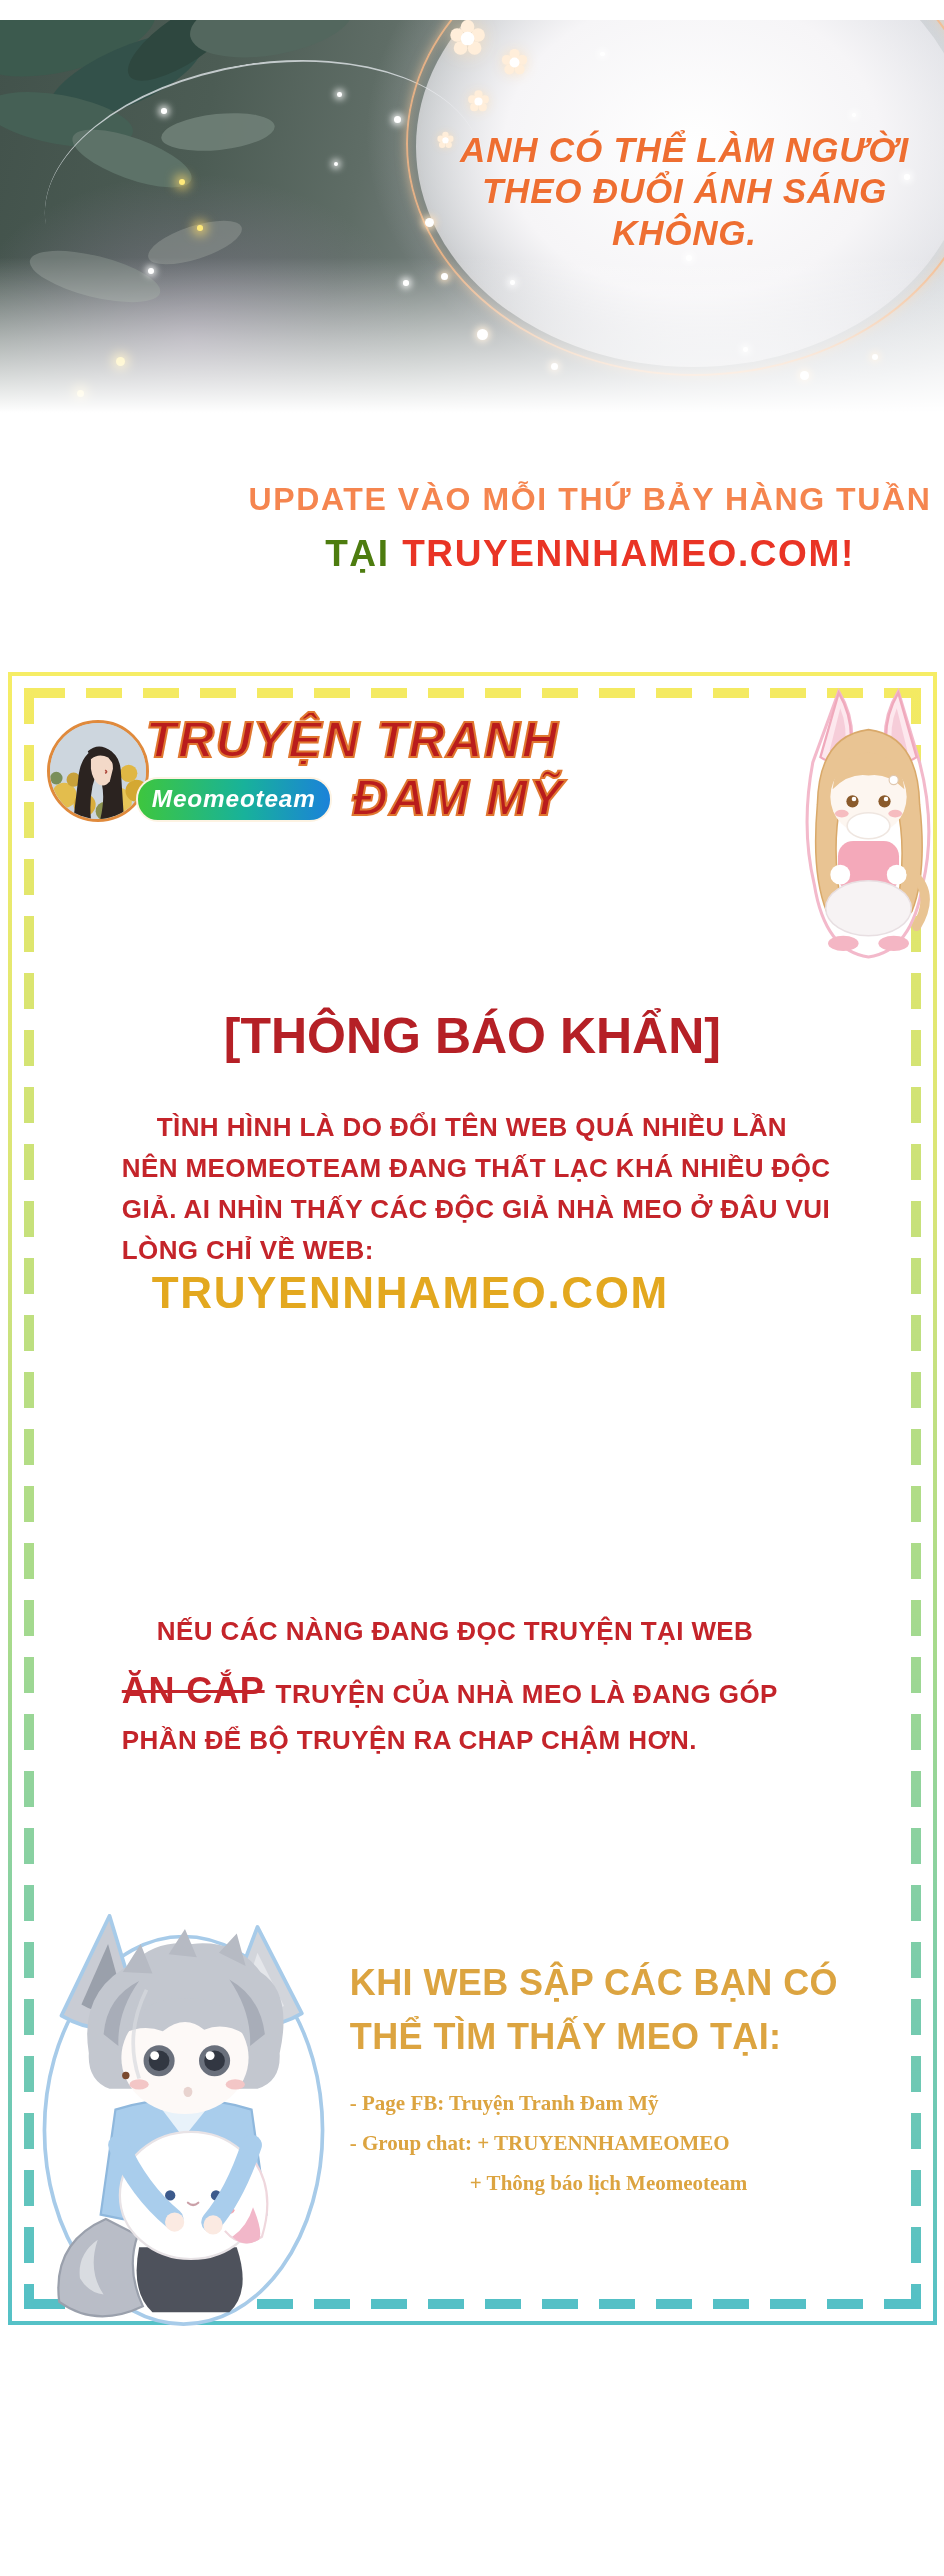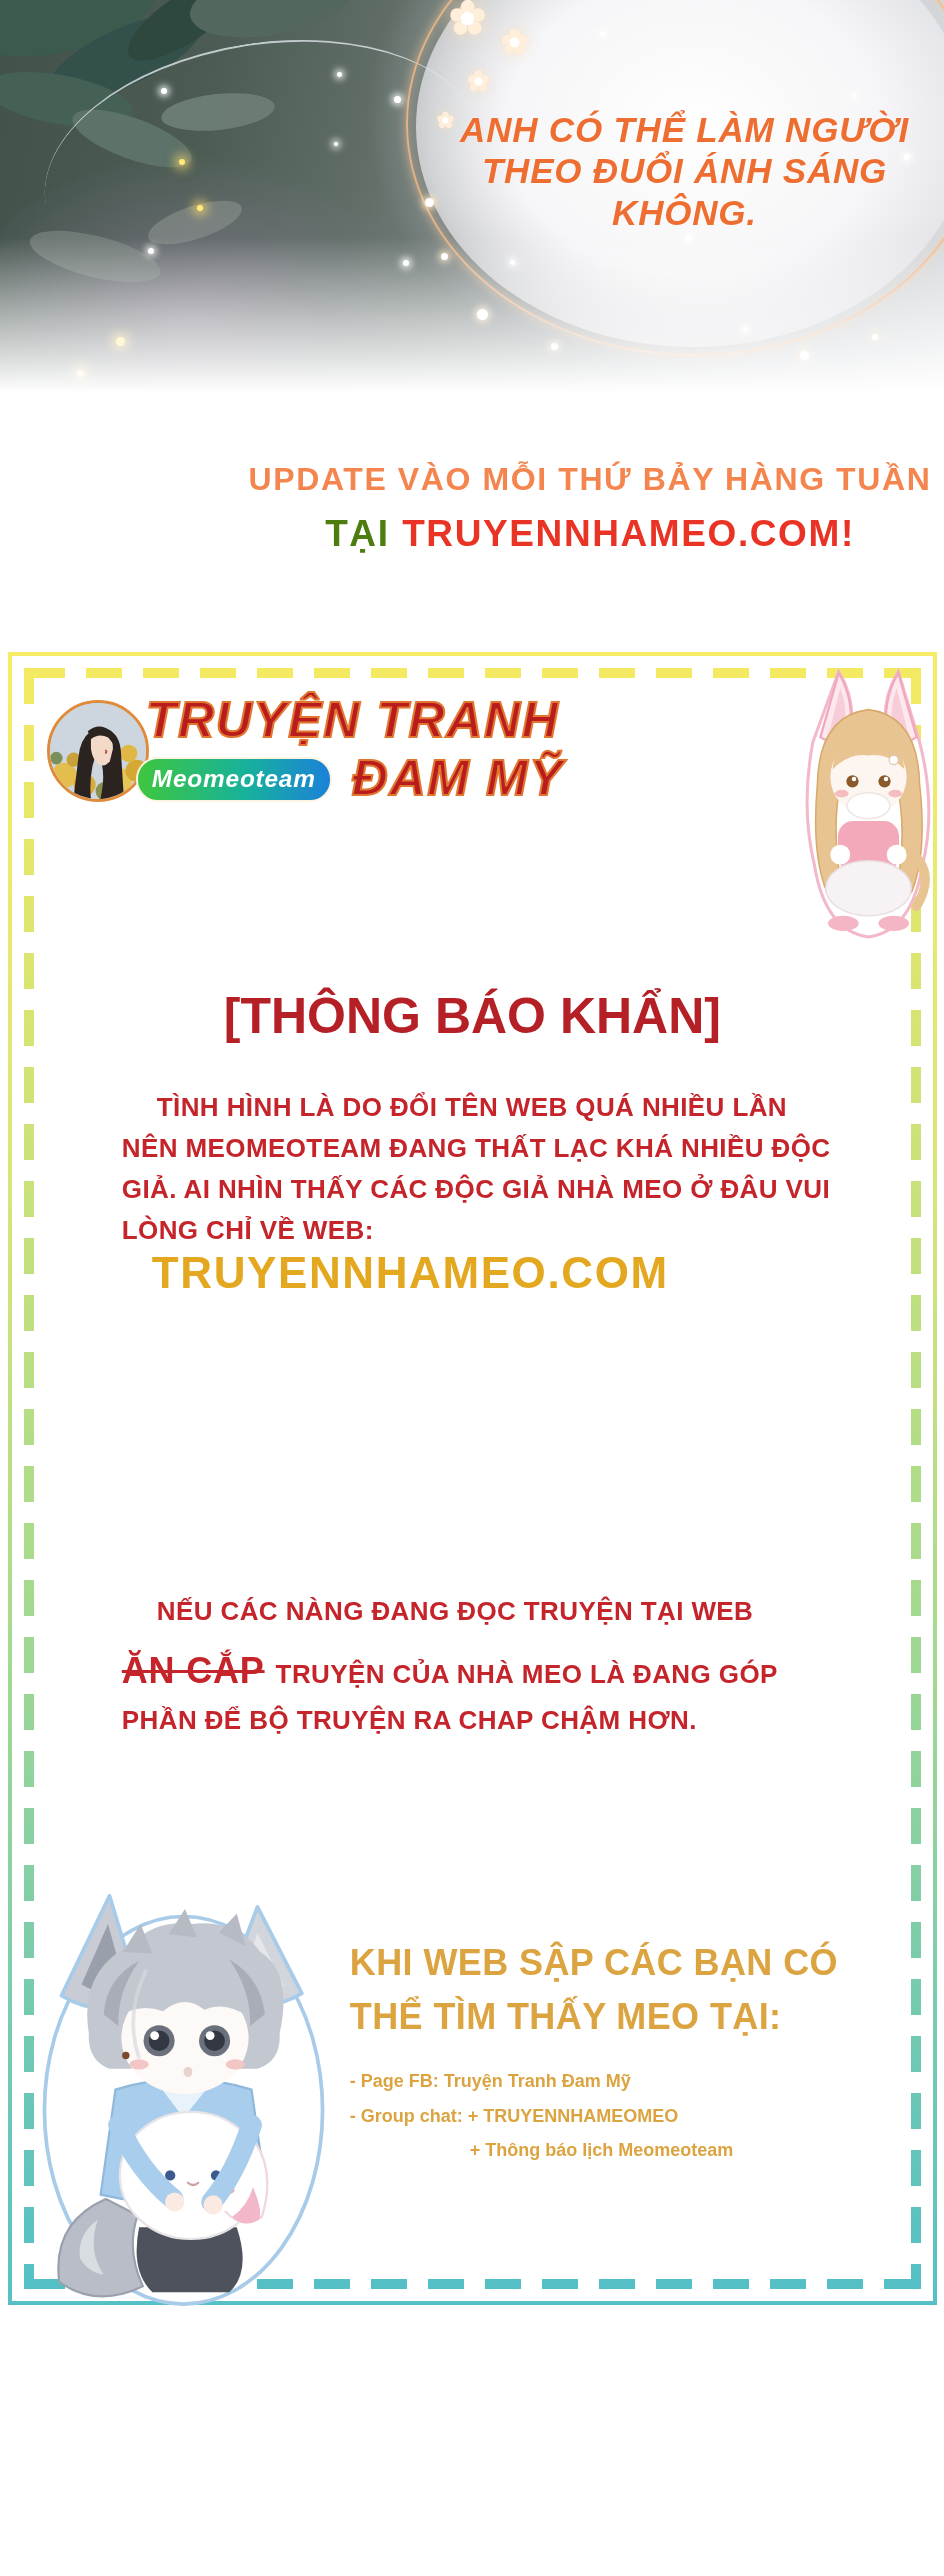--- a/index.html
+++ b/index.html
@@ -1,17 +1,17 @@
 <!DOCTYPE html>
 <html style="font-size:12.6px"><head>
 <meta charset="utf-8">
 <style>
   html,body{margin:0;padding:0;}
   body{font-family:"Liberation Sans",sans-serif;}
-  .page{position:relative;width:944px;height:2347px;background:#ffffff;overflow:hidden;}
+  .page{position:relative;width:944px;height:2347px;background:#ffffff;overflow:hidden;margin-top:20px;}
 
   
   .panel{position:absolute;left:0;top:0;width:944px;height:409px;overflow:hidden;
     background:
       radial-gradient(ellipse 331px 236px at 20% 78%, rgba(158,138,170,0.55), rgba(158,138,170,0) 70%),
       radial-gradient(ellipse 488px 378px at 76% 28%, rgba(240,240,243,0.95), rgba(240,240,243,0) 72%),
       linear-gradient(102deg,#42524b 0%,#4c5c54 22%,#5f6d66 38%,#82898a 55%,#a7adb2 72%,#c3c8cd 88%,#d7dadd 100%);}
   .panel-fade{position:absolute;left:0;top:0;right:0;bottom:0;
     background:linear-gradient(180deg,rgba(255,255,255,0) 58%,rgba(255,255,255,.55) 78%,#fff 96%);}
   .leaf{position:absolute;border-radius:50%;}
@@ -74,21 +74,21 @@
   .gold-site{position:absolute;left:140px;top:592px;color:#e3a81f;font-weight:900;font-size:44px;letter-spacing:1.6px;}
   .para2{top:663px;text-indent:35px;}
   .para3{top:935px;}
   .para3 .intro{text-indent:35px;}
   .para3 .line2{margin-top:11px;}
   .strike{font-size:36px;text-decoration:line-through;letter-spacing:0.8px;margin-right:11px;}
 
   
   .contact{position:absolute;left:338px;top:1280px;width:564px;color:#dca440;font-weight:800;}
   .contact-heading{font-size:36px;line-height:1.5;letter-spacing:0.4px;}
-  .contact-list{margin-top:20.5px;font-size:18px;line-height:1.9;}
+  .contact-list{margin-top:20.5px;font-size:21px;line-height:1.9;font-family:Liberation Serif, serif;}
   .contact-item.indent{padding-left:120px;}
   .wolf-sticker{position:absolute;left:14px;top:1225px;width:315px;height:429px;}
 
   
   .footer-label{position:absolute;left:6.3px;top:2479px;font-weight:900;font-size:35px;letter-spacing:0.8px;
     background:linear-gradient(90deg,#eaa94f 0%,#d9c9a2 55%,#cfa868 100%);
     -webkit-background-clip:text;background-clip:text;color:transparent;}
   .footer-site{position:absolute;left:6.3px;top:2525px;font-weight:900;font-size:45px;letter-spacing:0.8px;
     background:linear-gradient(90deg,#4a8bc9 0%,#7db4e0 50%,#a5cfec 100%);
     -webkit-background-clip:text;background-clip:text;color:transparent;}

